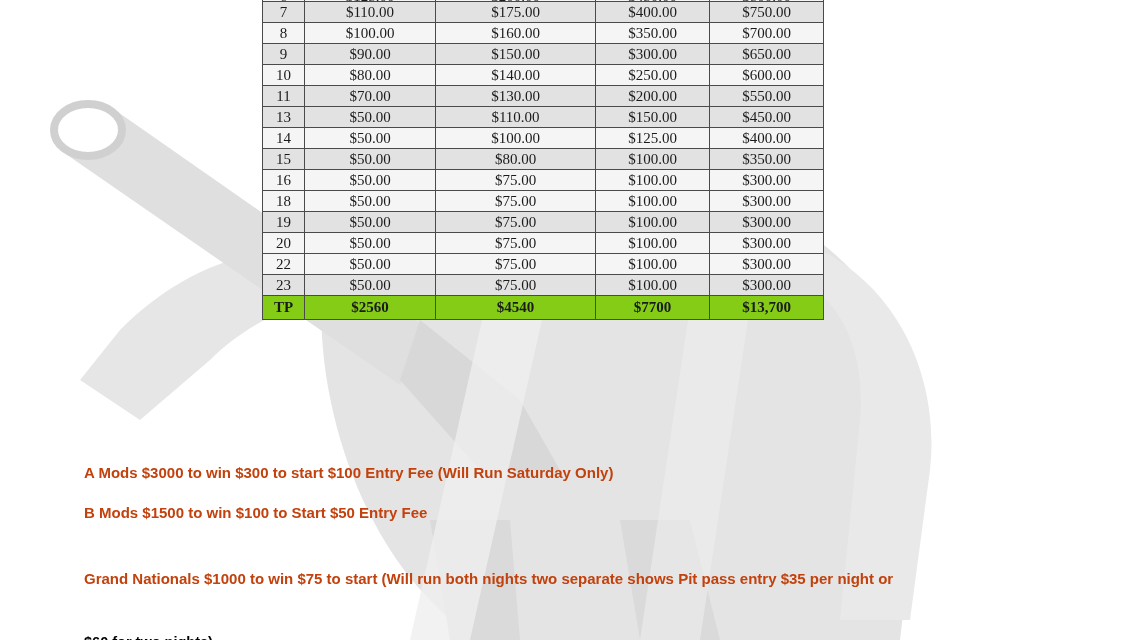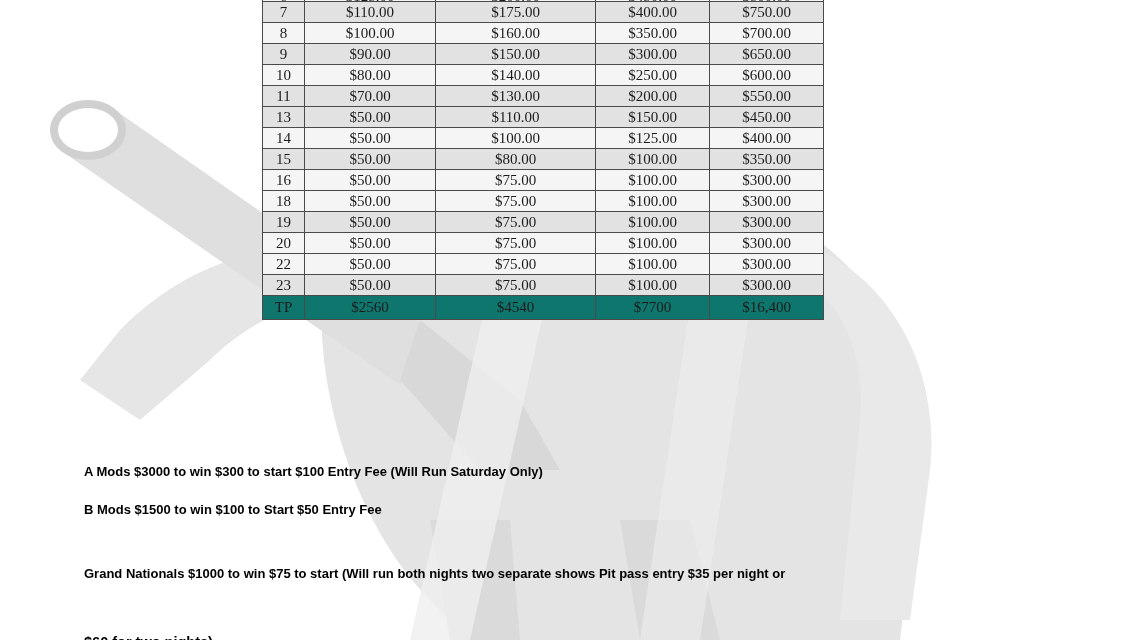--- a/index.html
+++ b/index.html
@@ -60,39 +60,39 @@
   table.payout col.c4 { width: 114px; }
 
   tr.shade td { background: #e2e2e2; }
   tr.plain td { background: #f5f5f5; }
   tr.clipped td {
     height: 10px;
     line-height: 8px;
     overflow: hidden;
   }
   tr.total td {
-    font-weight: normal;
-    background: #0f766e;
+    font-weight: bold;
+    background: #84cc16;
     font-size: 15px;
     height: 23px;
   }
   td.pos { font-family: "Liberation Serif", serif; }
 
   
   .notes {
     position: absolute;
     left: 84px;
     top: 464px;
     width: 960px;
   }
   .note-line {
     font-family: "Liberation Sans", sans-serif;
-    font-size: 13px;
+    font-size: 15px;
     font-weight: bold;
-    color: #000000;
+    color: #c2410c;
     margin-bottom: 23px;
     white-space: nowrap;
   }
   .note-gap { height: 26px; }
   .note-line.last { margin-bottom: 8px; }
   .clip-bottom {
     position: absolute;
     left: 84px;
     top: 634px;
     font-family: "Liberation Sans", sans-serif;
@@ -255,21 +255,21 @@
           <td>$50.00</td>
           <td>$75.00</td>
           <td>$100.00</td>
           <td>$300.00</td>
         </tr>
         <tr class="total">
           <td class="pos">TP</td>
           <td>$2560</td>
           <td>$4540</td>
           <td>$7700</td>
-          <td>$16,400</td>
+          <td>$13,700</td>
         </tr>
       </tbody>
     </table>
   </div>
 
   <div class="notes">
     <div class="note-line">A Mods $3000 to win $300 to start $100 Entry Fee (Will Run Saturday Only)</div>
     <div class="note-line">B Mods $1500 to win $100 to Start $50 Entry Fee</div>
     <div class="note-gap"></div>
     <div class="note-line last">Grand Nationals $1000 to win $75 to start (Will run both nights two separate shows Pit pass entry $35 per night or</div>

